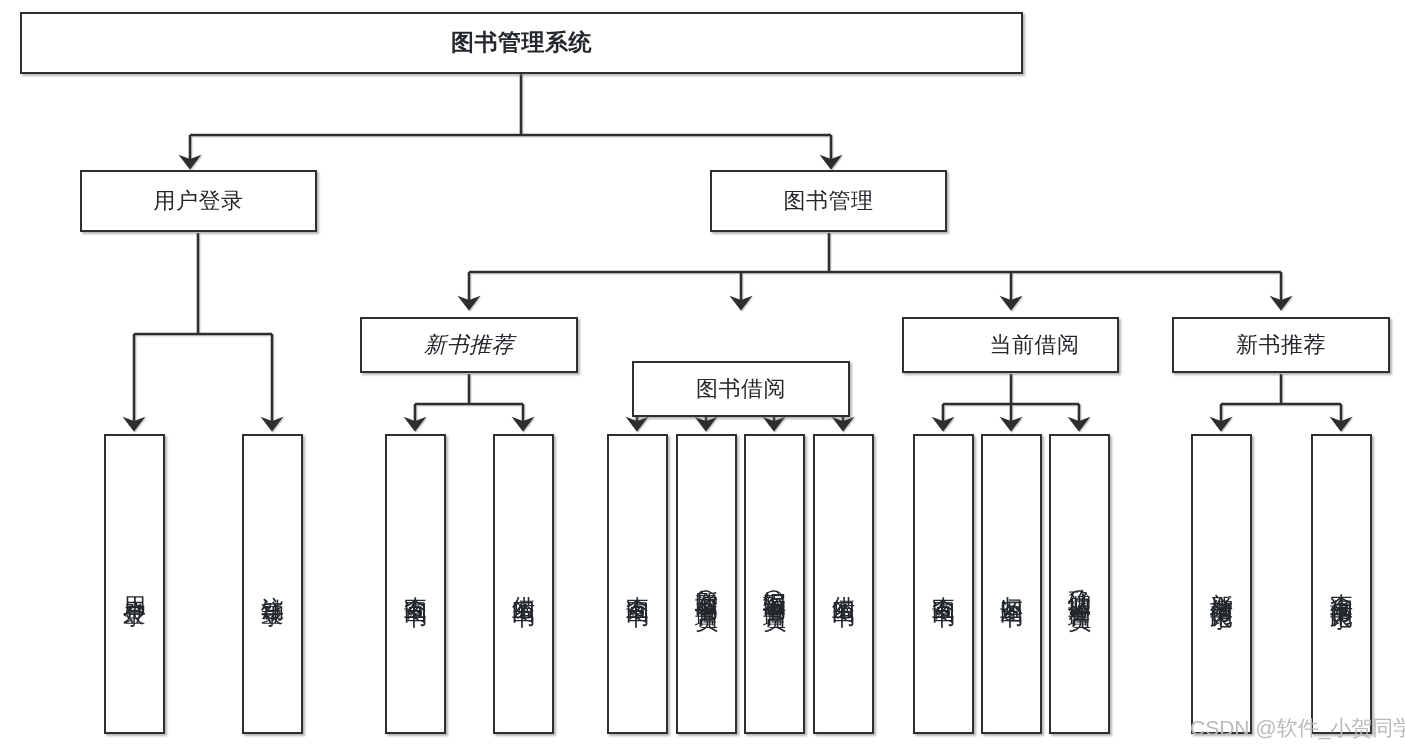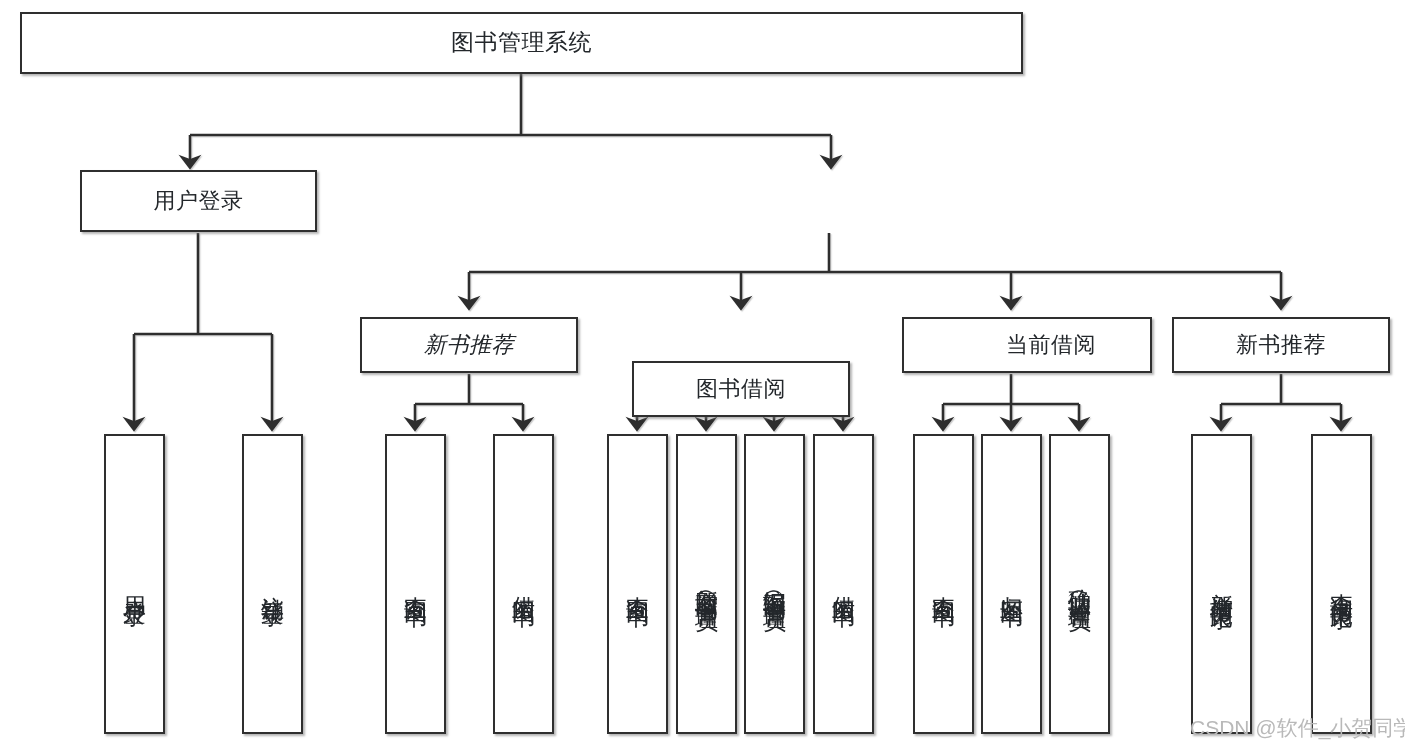--- a/index.html
+++ b/index.html
@@ -45,20 +45,21 @@
     white-space: nowrap;
     text-align: center;
   }
   
   .node-box.horizontal .node-label {
     writing-mode: horizontal-tb;
     font-size: 22px;
   }
   .node-box.root .node-label {
     font-size: 23px;
+    font-weight: bold;
   }
   
   .node-box.vertical {
     align-items: center;
     justify-content: center;
   }
   .node-box.vertical .node-label {
     writing-mode: vertical-rl;
     text-orientation: upright;
     font-size: 23px;
@@ -136,30 +137,33 @@
   </svg>
 
   <div class="node-box horizontal root" style="left: 20px; top: 12px; width: 1003px; height: 62px; border-color: rgb(47, 47, 47); background: rgb(255, 255, 255);">
     <span class="node-label" style="color: rgb(35, 39, 43);">图书管理系统</span>
   </div>
 
   <div class="node-box horizontal" style="left: 80px; top: 170px; width: 237px; height: 62px; border-color: rgb(47, 47, 47); background: rgb(255, 255, 255);">
     <span class="node-label" style="color: rgb(35, 39, 43);">用户登录</span>
   </div>
 
+  <div class="node-box horizontal" style="left: 710px; top: 170px; width: 237px; height: 62px; border-color: rgb(47, 47, 47); background: rgb(255, 255, 255);">
+    <span class="node-label" style="color: rgb(35, 39, 43);">图书管理</span>
+  </div>
 
   <div class="node-box horizontal" style="left: 360px; top: 317px; width: 218px; height: 56px; border-color: rgb(47, 47, 47); background: rgb(255, 255, 255); font-style: italic;">
     <span class="node-label" style="color: rgb(35, 39, 43);">新书推荐</span>
   </div>
 
   <div class="node-box horizontal" style="left: 632px; top: 317px; width: 218px; height: 56px; border-color: rgb(47, 47, 47); background: rgb(255, 255, 255); margin-top: 44px;">
     <span class="node-label" style="color: rgb(35, 39, 43);">图书借阅</span>
   </div>
 
-  <div class="node-box horizontal" style="left: 902px; top: 317px; width: 250px; height: 56px; border-color: rgb(47, 47, 47); background: rgb(255, 255, 255); padding-left: 48px;">
+  <div class="node-box horizontal" style="left: 902px; top: 317px; width: 217px; height: 56px; border-color: rgb(47, 47, 47); background: rgb(255, 255, 255); padding-left: 48px;">
     <span class="node-label" style="color: rgb(35, 39, 43);">当前借阅</span>
   </div>
 
   <div class="node-box horizontal" style="left: 1172px; top: 317px; width: 218px; height: 56px; border-color: rgb(47, 47, 47); background: rgb(255, 255, 255);">
     <span class="node-label" style="color: rgb(35, 39, 43);">新书推荐</span>
   </div>
 
   <div class="node-box vertical" style="left: 104px; top: 434px; width: 61px; height: 300px; border-color: rgb(47, 47, 47); background: rgb(255, 255, 255);">
     <span class="node-label" style="color: rgb(35, 39, 43); font-size: 23px; letter-spacing: 3px;">用户登录</span>
   </div>

